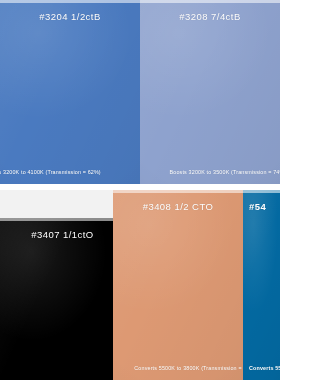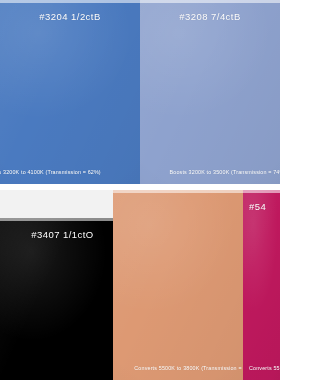--- a/index.html
+++ b/index.html
@@ -137,24 +137,25 @@
       <div class="vign"></div>
       <div class="edge-top"></div>
       <div class="title">#3407 1/1ctO</div>
       <div class="caption">Converts 5500K to 2800K (Transmission =</div>
     </div>
 
     <div class="swatch s-orange-mid" style="width:130px; background:#dd9973;">
       <div class="sheen"></div>
       <div class="vign"></div>
       <div class="edge-top"></div>
+      <div class="title">#3408 1/2 CTO</div>
       <div class="caption">Converts 5500K to 3800K (Transmission =</div>
     </div>
 
-    <div class="swatch s-orange-light" style="width:37px; background:#be185d;">
+    <div class="swatch s-orange-light" style="width:37px; background:#0369a1;font-weight:bold;">
       <div class="sheen"></div>
       <div class="vign"></div>
       <div class="edge-top"></div>
       <div class="title">#54</div>
       <div class="caption">Converts 5500K to</div>
     </div>
 
   </div>
 
 </div>

